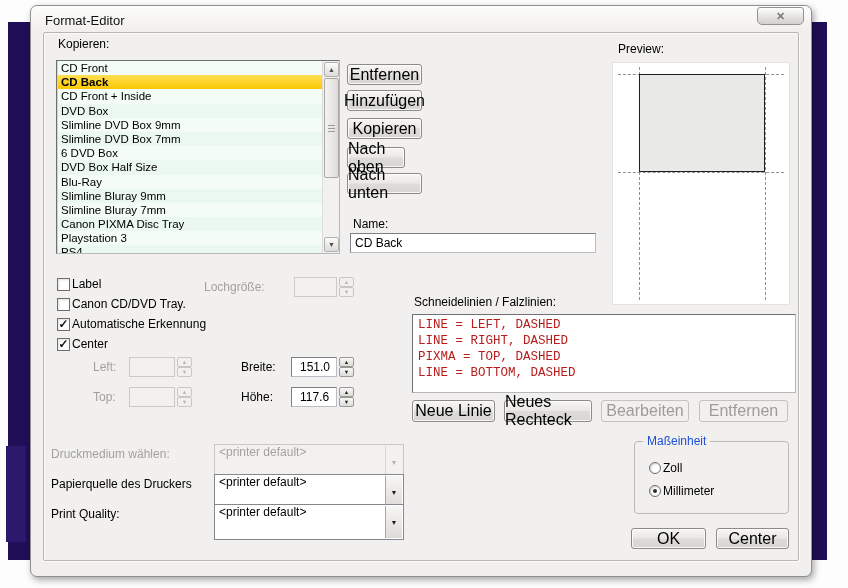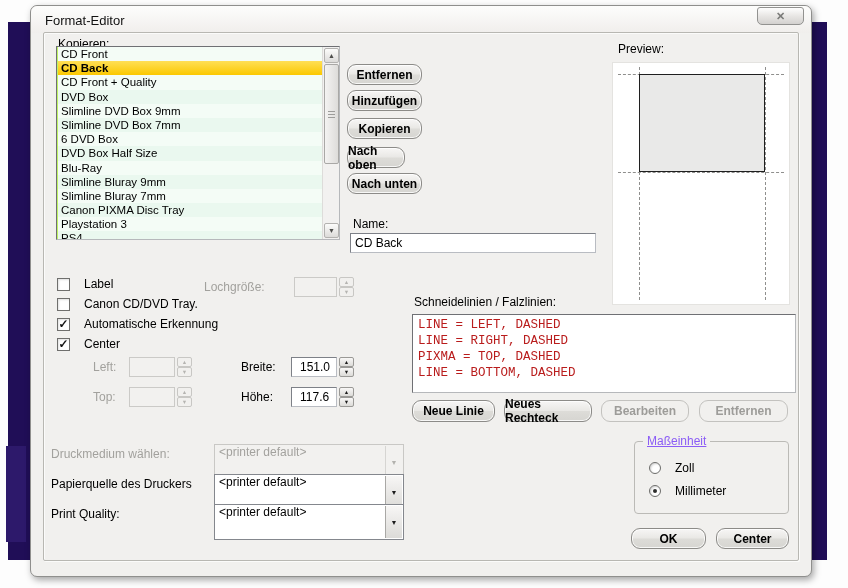--- a/index.html
+++ b/index.html
@@ -22,60 +22,60 @@
   .close-btn span { font-size:11px; font-weight:bold; color:#7b7b79; line-height:10px; }
 
   .panel { left:12px; top:26px; width:756px; height:529px; border:1px solid #b8b7b2;
     border-radius:2px; box-shadow:1px 1px 0 #fbfbfa, inset 1px 1px 0 rgba(255,255,255,.7); }
 
   .lbl { font-size:12px; color:#000; white-space:nowrap; }
   .lbl.dis { color:#a2a19d; }
   .r { text-align:left; }
 
   
-  .listbox { left:25px; top:40px; width:284px; height:194px; background:#bef264;
+  .listbox { left:25px; top:54px; width:284px; height:194px; background:#bef264;
     border:1px solid; border-color:#6f7074 #b6b8bb #b6b8bb #6f7074; }
   .tpl-items { position:absolute; left:1px; top:0; right:17px; bottom:0; overflow:hidden; }
   .tpl-item { height:14.2px; line-height:14.2px; font-size:11.5px; padding:0 3px; color:#000; background:#f4fcf6; }
   .tpl-item:nth-child(even) { background:#eaf8ef; }
   .tpl-item.selected { background:linear-gradient(#ffdf55,#fbc800); font-weight:bold; }
 
   
   .sbar { position:absolute; top:0; right:0; width:17px; bottom:0; background:#f2f1f0; border-left:1px solid #dddcda; }
   .sbtn { position:absolute; left:1px; width:15px; height:15px; background:linear-gradient(#fcfcfb,#dcdbd9);
     border:1px solid #b3b2b0; border-radius:2px; display:flex; align-items:center; justify-content:center;
     font-size:7px; color:#4e4e4c; }
   .sthumb { position:absolute; left:1px; top:17px; width:15px; height:100px; background:linear-gradient(90deg,#f4f3f2,#dddcda);
     border:1px solid #a9a8a6; border-radius:2px; }
   .sgrip { position:absolute; left:3px; right:3px; top:46px; height:7px;
     background:repeating-linear-gradient(#9d9c9a 0 1px, transparent 1px 3px); }
 
   
-  .btn { display:flex; align-items:center; justify-content:center; font-size:12px; color:#000;
+  .btn { display:flex; align-items:center; justify-content:center; font-size:16px; color:#000;
     background:linear-gradient(#f7f6f5,#e9e8e5 48%,#dddcd8 52%,#d6d5d1); border:1px solid #8c8b88;
-    border-radius:9px; box-shadow:inset 0 0 0 1px rgba(255,255,255,.8); cursor:default;font-weight:bold; }
+    border-radius:3px; box-shadow:inset 0 0 0 1px rgba(255,255,255,.8); cursor:default; }
   .btn.dis { background:#f1f0ee; border-color:#c3c2bf; color:#9d9c99; box-shadow:none; }
 
   
   .field { background:#fff; border:1px solid; border-color:#7d8087 #b9bcc2 #b9bcc2 #7d8087;
     font-size:12px; color:#000; display:flex; align-items:center; padding:0 4px; }
   .field.num { justify-content:flex-start; padding-left:8px; }
   .field.dis { background:#f2f1ef; border-color:#cbcac7; }
   input.field { outline:none; }
 
   
   .spin { width:15px; }
   .spin div { position:absolute; left:0; width:15px; height:10px; background:linear-gradient(#f8f7f6,#dcdbd8);
     border:1px solid #9a9996; border-radius:2px; display:flex; align-items:center; justify-content:center;
     font-size:5.5px; color:#1c1c1c; }
   .spin div.dn { top:10px; }
   .spin.dis div { background:#f1f0ee; border-color:#c8c7c4; color:#b5b4b1; }
 
   
-  .cbrow { display:flex; align-items:center; gap:14px; cursor:default; }
+  .cbrow { display:flex; align-items:center; gap:2px; cursor:default; }
   .cb { width:13px; height:13px; background:#fff; border:1px solid #6f6f6d;
     box-shadow:inset 1px 1px 2px rgba(0,0,0,.12); display:flex; align-items:center; justify-content:center; }
   .cb span { font-size:12px; font-weight:bold; color:#111; line-height:10px; margin-top:-1px; }
   .radio { width:12px; height:12px; border-radius:50%; background:#fff; border:1px solid #6d6d6b;
     box-shadow:inset 1px 1px 2px rgba(0,0,0,.18); position:relative; }
   .radio.sel::after { content:""; position:absolute; inset:3px; border-radius:50%; background:#2e2e2c; }
 
   
   .preview { left:581px; top:56px; width:178px; height:243px; background:#fff; border:1px solid #e4e3e0; }
   .pv-vline { position:absolute; top:4px; bottom:4px; border-left:1px dashed #8f8f8d; }
@@ -91,21 +91,21 @@
   .dd { height:36px; width:190px; background:#fff; border:1px solid #84878d; font-size:12px; color:#000;
     display:flex; align-items:flex-start; padding:0 22px 0 4px; position:absolute; }
   .dd .arrow { position:absolute; right:1px; top:1px; bottom:1px; width:17px;
     background:linear-gradient(#f7f6f5,#dcdbd8); border-left:1px solid #a9a8a5;
     display:flex; align-items:center; justify-content:center; font-size:7px; color:#1c1c1c; }
   .dd.dis { background:#f2f1ef; border-color:#c9c8c5; color:#a3a29e; }
   .dd.dis .arrow { background:#f2f1ef; border-left-color:#d6d5d2; color:#b3b2ae; }
 
   
   .group { left:603px; top:435px; width:155px; height:73px; border:1px solid #bbbab6; border-radius:4px; }
-  .group-legend { position:absolute; top:-8px; left:8px; background:#f1f0ee; padding:0 4px; font-size:12px; color:#8b5cf6;text-decoration:underline; }
+  .group-legend { position:absolute; top:-8px; left:8px; background:#f1f0ee; padding:0 4px; font-size:12px; color:#1d4ed8; }
 </style>
 </head>
 <body>
 
 <div class="abs backdrop"></div>
 <div class="abs backdrop-accent"></div>
 
 <div class="abs dialog">
   <div class="abs titlebar"></div>
   <div class="abs title-text">Format-Editor</div>
@@ -113,21 +113,21 @@
     <span>✕</span>
   </div>
 
   <div class="abs panel"></div>
 
   <div class="abs lbl" style="left:27px;top:31px">Kopieren:</div>
   <div class="abs listbox">
     <div class="tpl-items">
       <div class="tpl-item">CD Front</div>
       <div class="tpl-item selected">CD Back</div>
-      <div class="tpl-item">CD Front + Quality</div>
+      <div class="tpl-item">CD Front + Inside</div>
       <div class="tpl-item">DVD Box</div>
       <div class="tpl-item">Slimline DVD Box 9mm</div>
       <div class="tpl-item">Slimline DVD Box 7mm</div>
       <div class="tpl-item">6 DVD Box</div>
       <div class="tpl-item">DVD Box Half Size</div>
       <div class="tpl-item">Blu-Ray</div>
       <div class="tpl-item">Slimline Bluray 9mm</div>
       <div class="tpl-item">Slimline Bluray 7mm</div>
       <div class="tpl-item">Canon PIXMA Disc Tray</div>
       <div class="tpl-item">Playstation 3</div>

